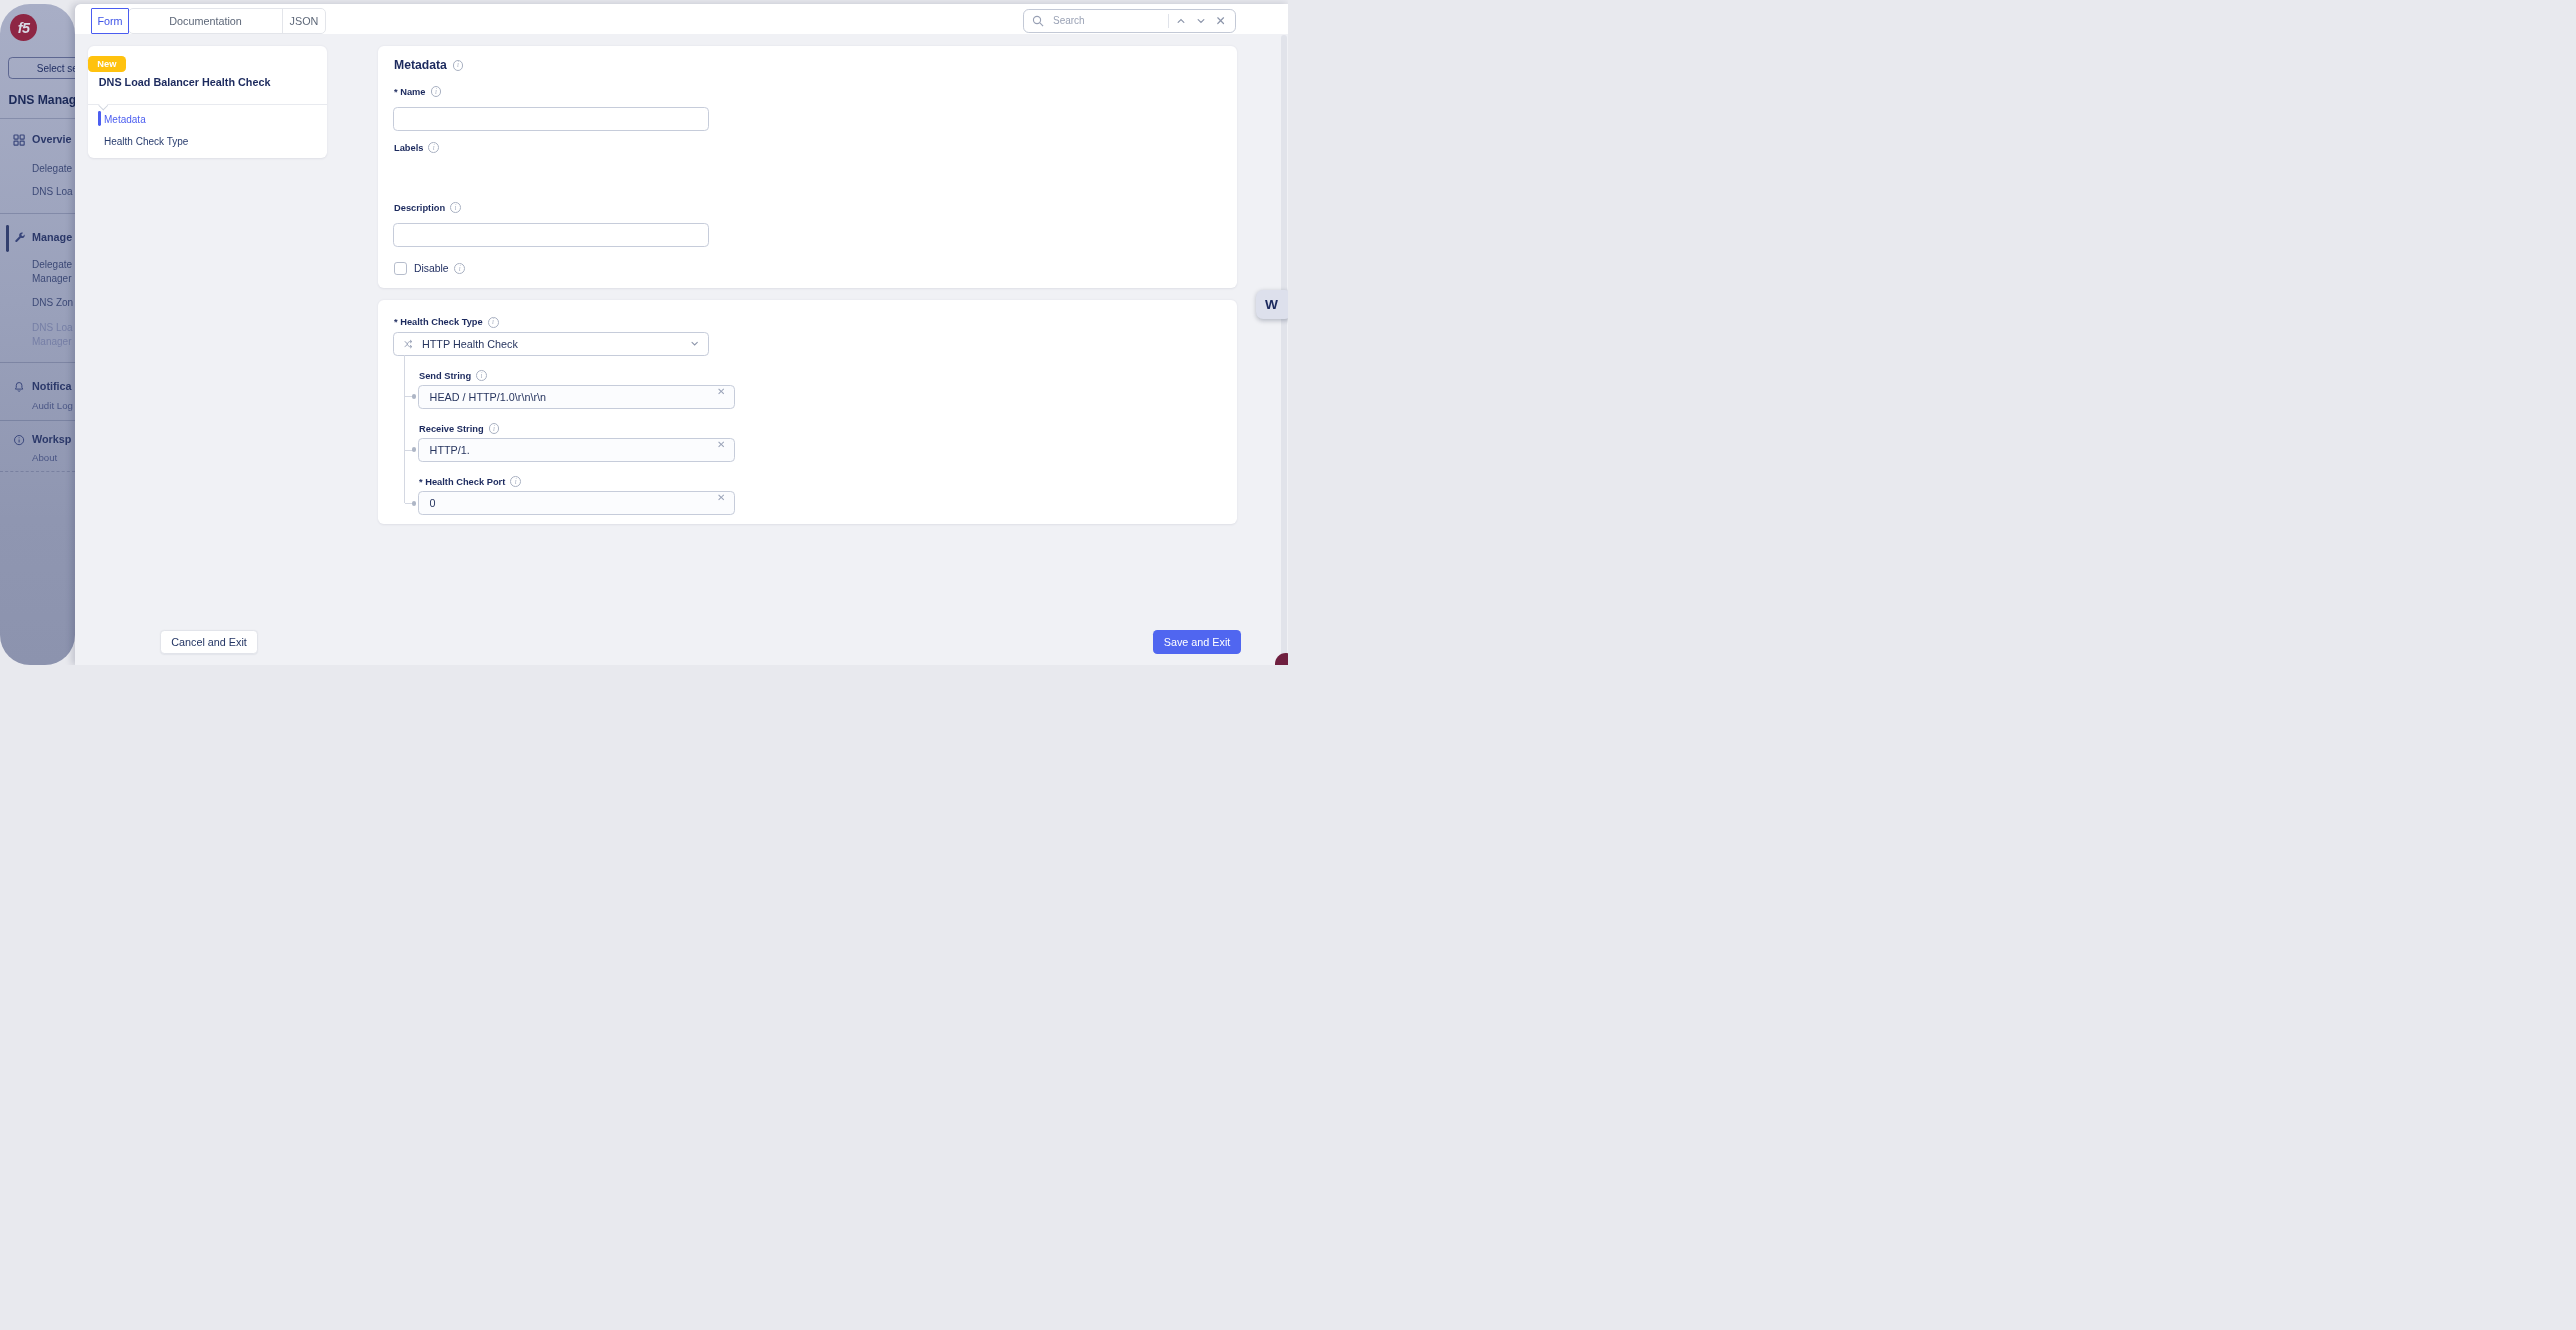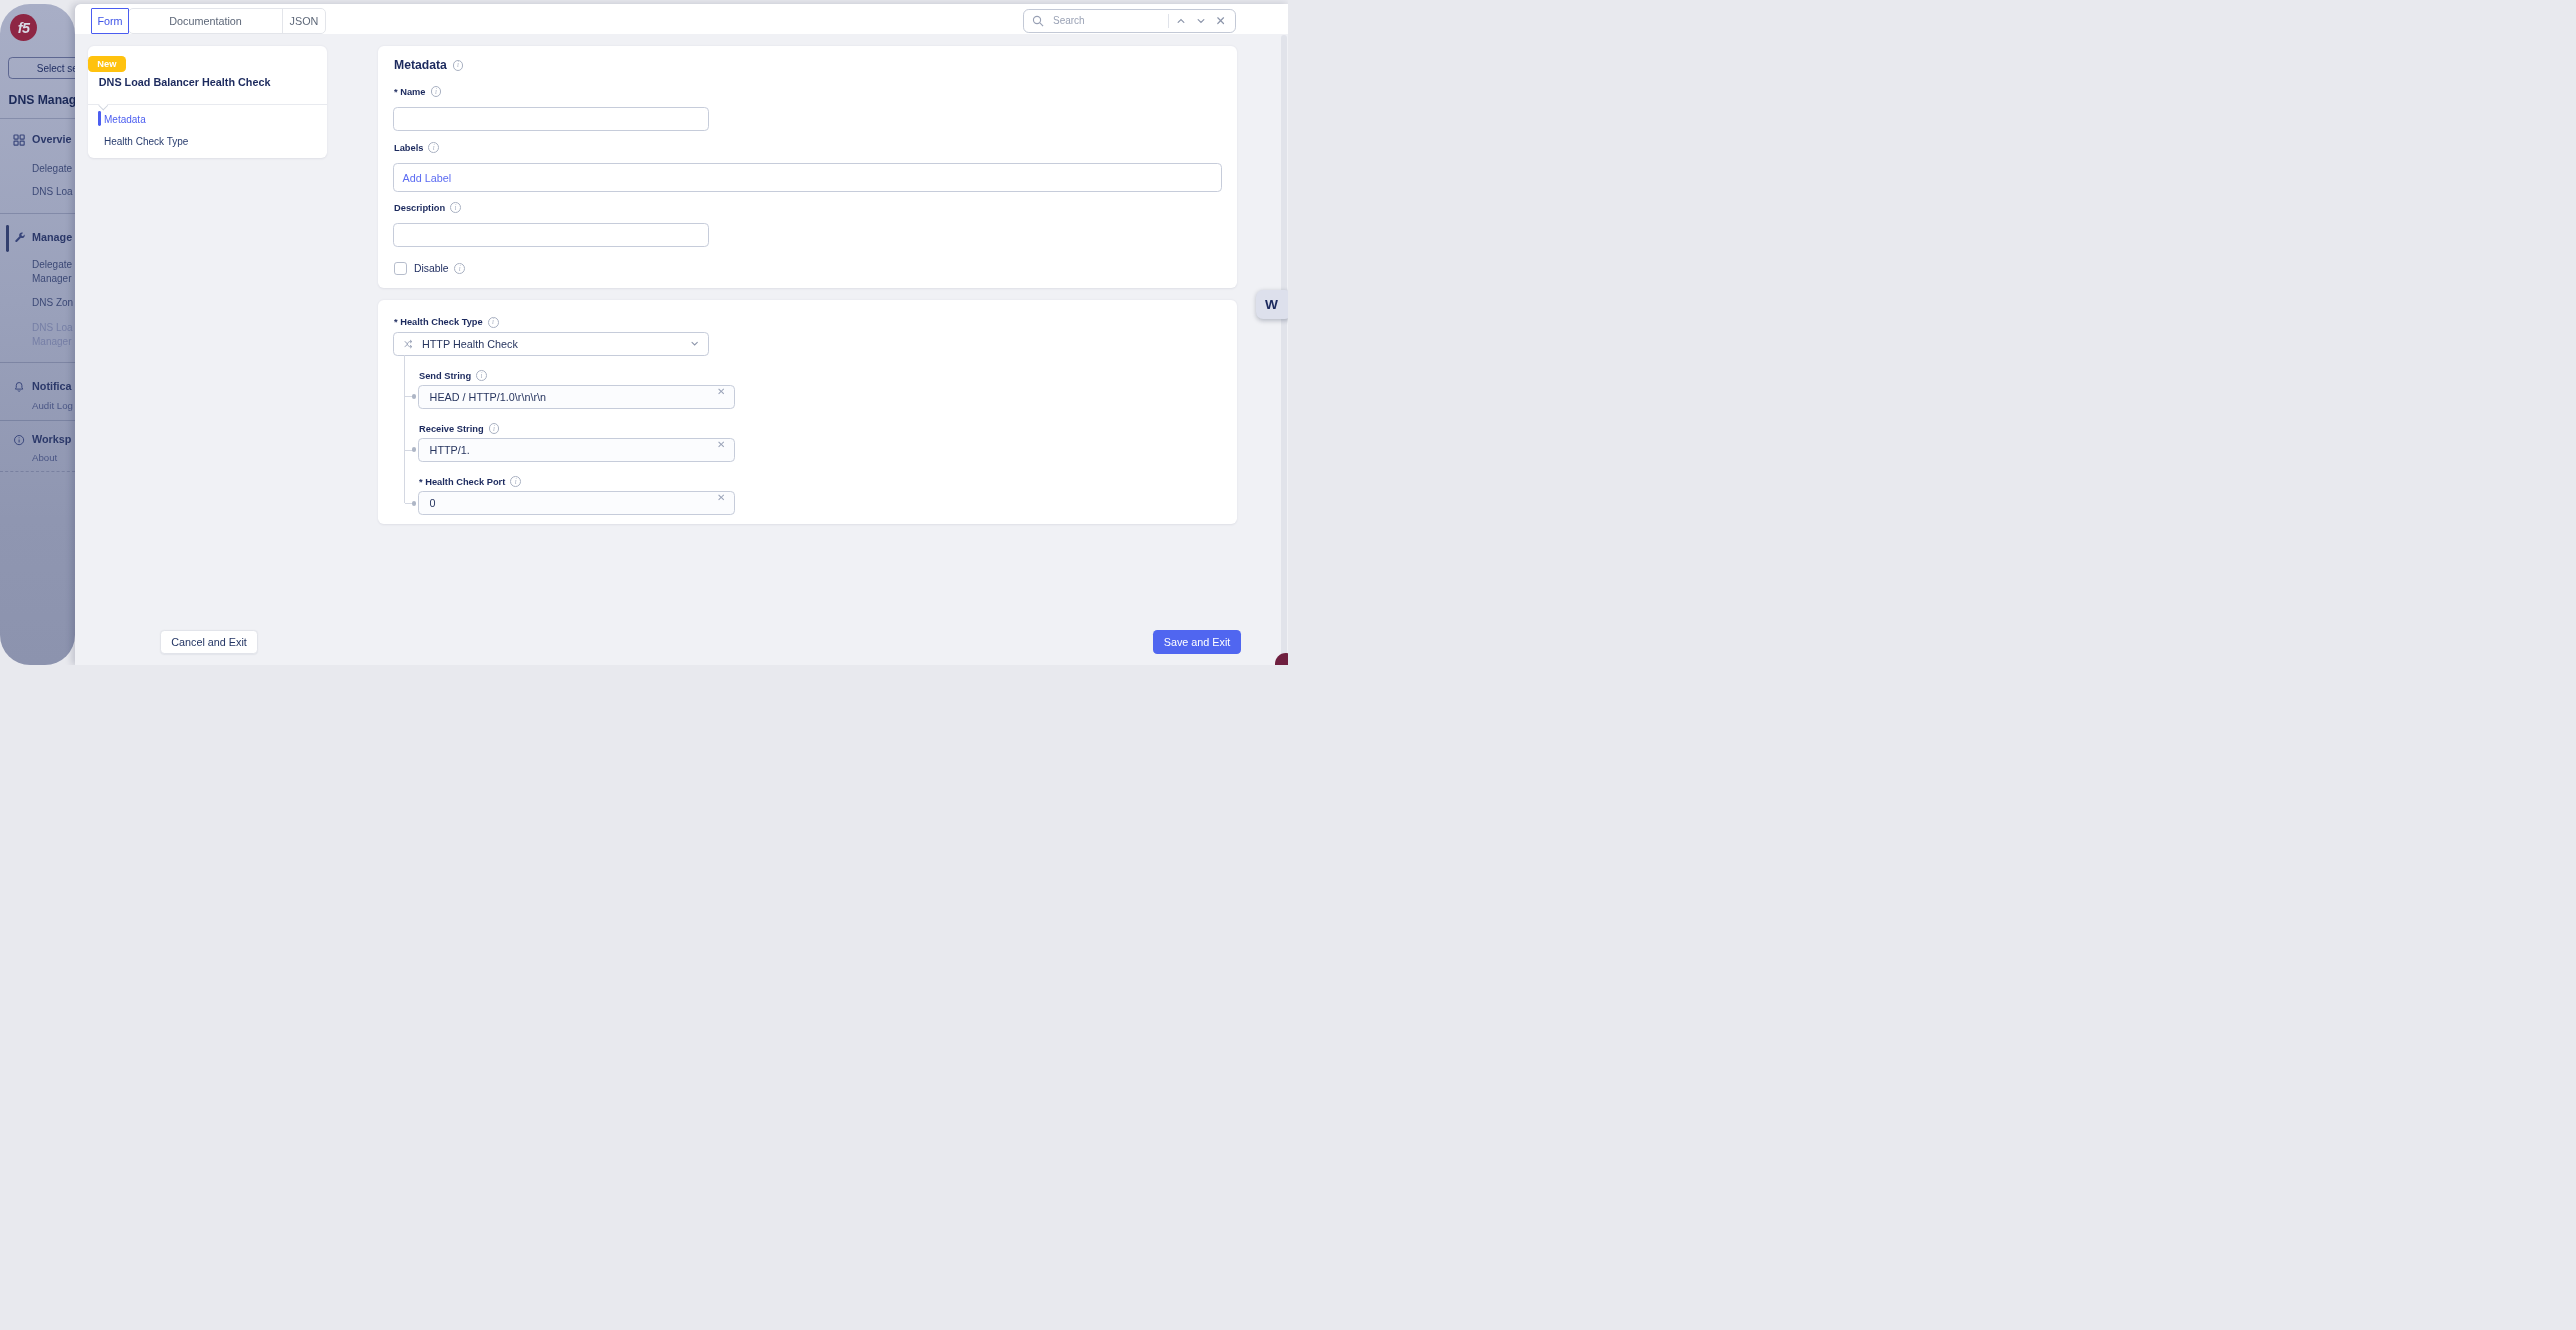--- a/index.html
+++ b/index.html
@@ -237,23 +237,20 @@
         <span class="info-i"></span>
       </div>
       <div class="tb" style="left:15px;top:61px;width:316px;">
         <input type="text" style="">
       </div>
 
       <div class="fld-label" style="left:16px;top:96px;">
         <span>Labels</span>
         <span class="info-i"></span>
       </div>
-      <div class="labels-box" style="left:15px;top:117px;width:829px;">
-        <span class="add-label">Add Label</span>
-      </div>
 
       <div class="fld-label" style="left:16px;top:156px;">
         <span>Description</span>
         <span class="info-i"></span>
       </div>
       <div class="tb" style="left:15px;top:177px;width:316px;">
         <input type="text" style="">
       </div>
 
       <span class="checkbox" style="left:16px;top:216px;"></span>

